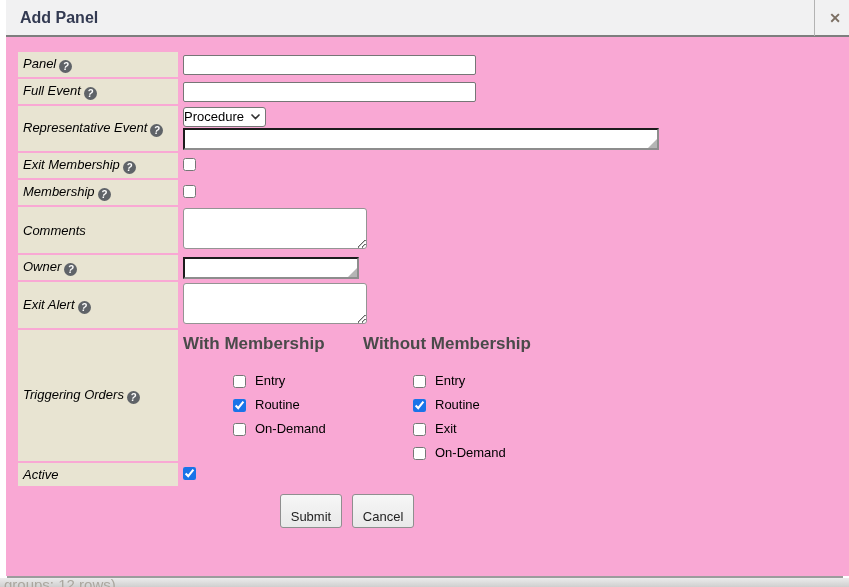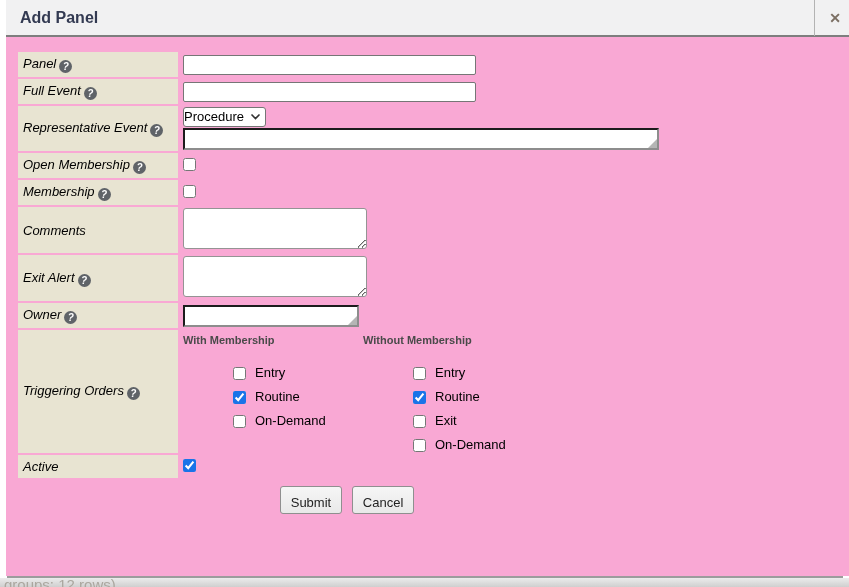--- a/index.html
+++ b/index.html
@@ -84,31 +84,31 @@
   .rep-input { width:476px; }
   .owner-input { width:176px; }
 
   input[type="checkbox"] {
     width:13px; height:13px; accent-color:#1a73e8; margin:0; cursor:pointer;
   }
 
   
   .to-wrap { display:flex; }
   .to-col { width:180px; }
-  .to-head { font-weight:bold; color:#4a4a4a; font-size:11px; padding-top:2px; }
+  .to-head { font-weight:bold; color:#4a4a4a; font-size:17px; padding-top:2px; }
   .to-opts { margin:19px 0 0 50px; display:flex; flex-direction:column; row-gap:9px; }
   .to-opt { display:flex; align-items:flex-end; gap:9px; }
 
   .cb-pad { margin-left:6px; }
 
   
   .btn-row { width:658px; margin-left:12px; text-align:center; margin-top:6px; }
   .btn {
     font:13px "Liberation Sans", sans-serif; color:#222;
-    padding:8px 10px 3px 10px; border:1px solid #8f8f8f; border-radius:3px;
+    padding:14px 10px 3px 10px; border:1px solid #8f8f8f; border-radius:3px;
     background:linear-gradient(#f6f6f6,#e9e9e9); cursor:pointer; margin:0 3px;text-align:right;
   }
 
   
   .bg-line {
     position:absolute; top:576px; left:7px; right:6px; height:2px;
     background:#9c9c9c; z-index:3;
   }
   .bg-strip {
     position:absolute; top:578px; left:0; right:0; bottom:0;
@@ -165,63 +165,63 @@
         </div>
         <div class="dark-input rep-input">
           <input type="text" value="" style="">
           <span class="grip"></span>
         </div>
       </td>
     </tr>
 
     <tr>
       <td class="lbl">
-        <span>Open Membership</span><span class="help">?</span>
+        <span>Exit Membership</span><span class="help">?</span>
       </td>
       <td class="fld">
         <input class="cb-pad" type="checkbox" style="">
       </td>
     </tr>
 
     <tr>
       <td class="lbl">
         <span>Membership</span><span class="help">?</span>
       </td>
       <td class="fld">
         <input class="cb-pad" type="checkbox" style="">
       </td>
     </tr>
 
     <tr>
       <td class="lbl">
         <span>Comments</span>
-      </td>
-      <td class="fld">
-        <textarea class="ta" style=""></textarea>
-      </td>
-    </tr>
-
-    <tr>
-      <td class="lbl">
-        <span>Exit Alert</span><span class="help">?</span>
       </td>
       <td class="fld">
         <textarea class="ta" style=""></textarea>
       </td>
     </tr>
 
     <tr>
       <td class="lbl">
         <span>Owner</span><span class="help">?</span>
       </td>
       <td class="fld">
         <div class="dark-input owner-input">
           <input type="text" value="" style="">
           <span class="grip"></span>
         </div>
+      </td>
+    </tr>
+
+    <tr>
+      <td class="lbl">
+        <span>Exit Alert</span><span class="help">?</span>
+      </td>
+      <td class="fld">
+        <textarea class="ta" style=""></textarea>
       </td>
     </tr>
 
     <tr>
       <td class="lbl">
         <span>Triggering Orders</span><span class="help">?</span>
       </td>
       <td class="fld top">
         <div class="to-wrap">
 

